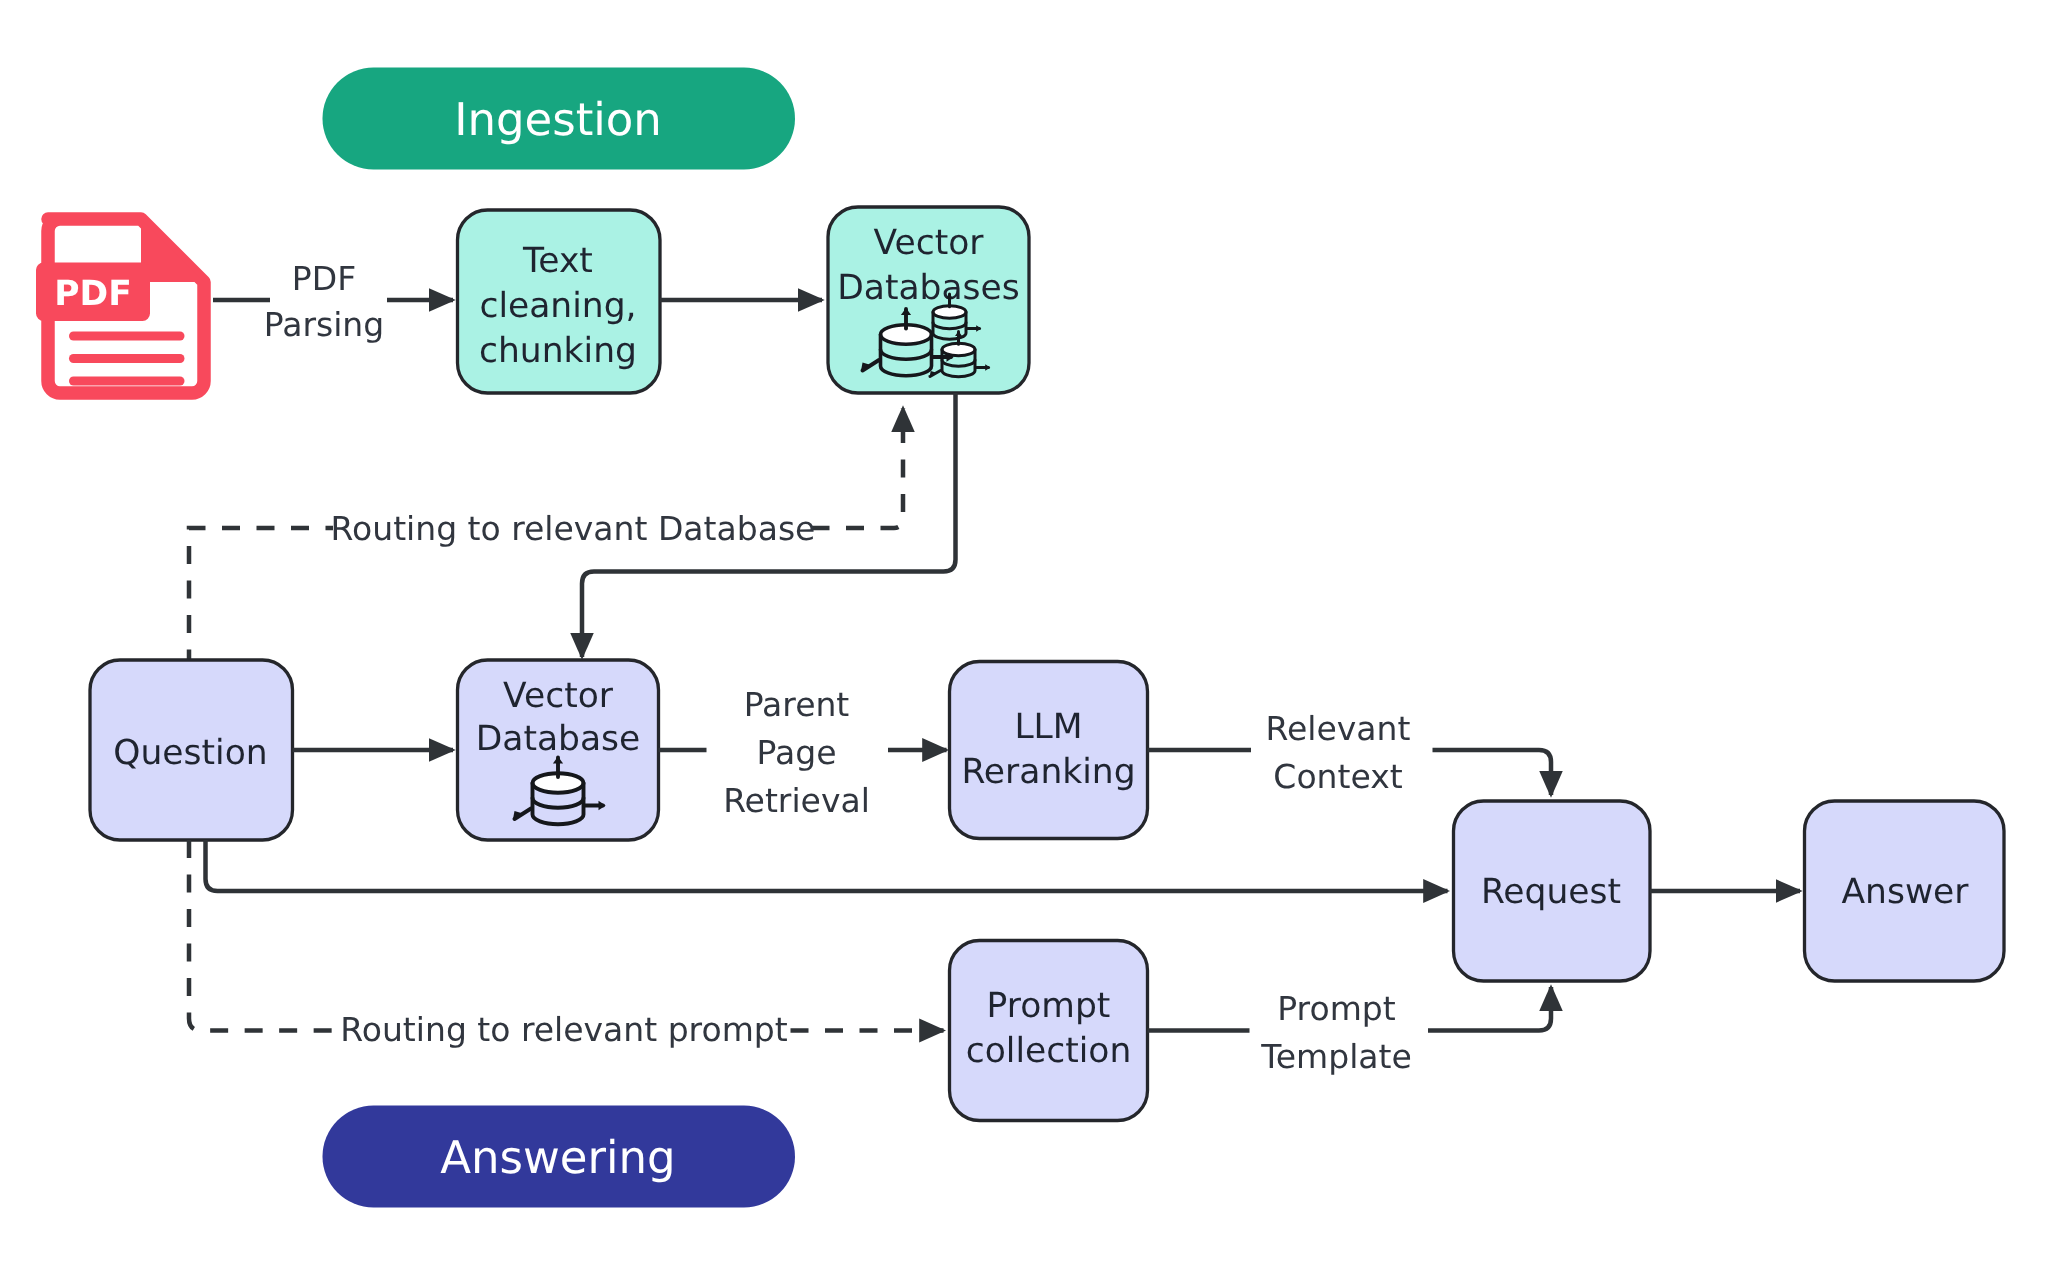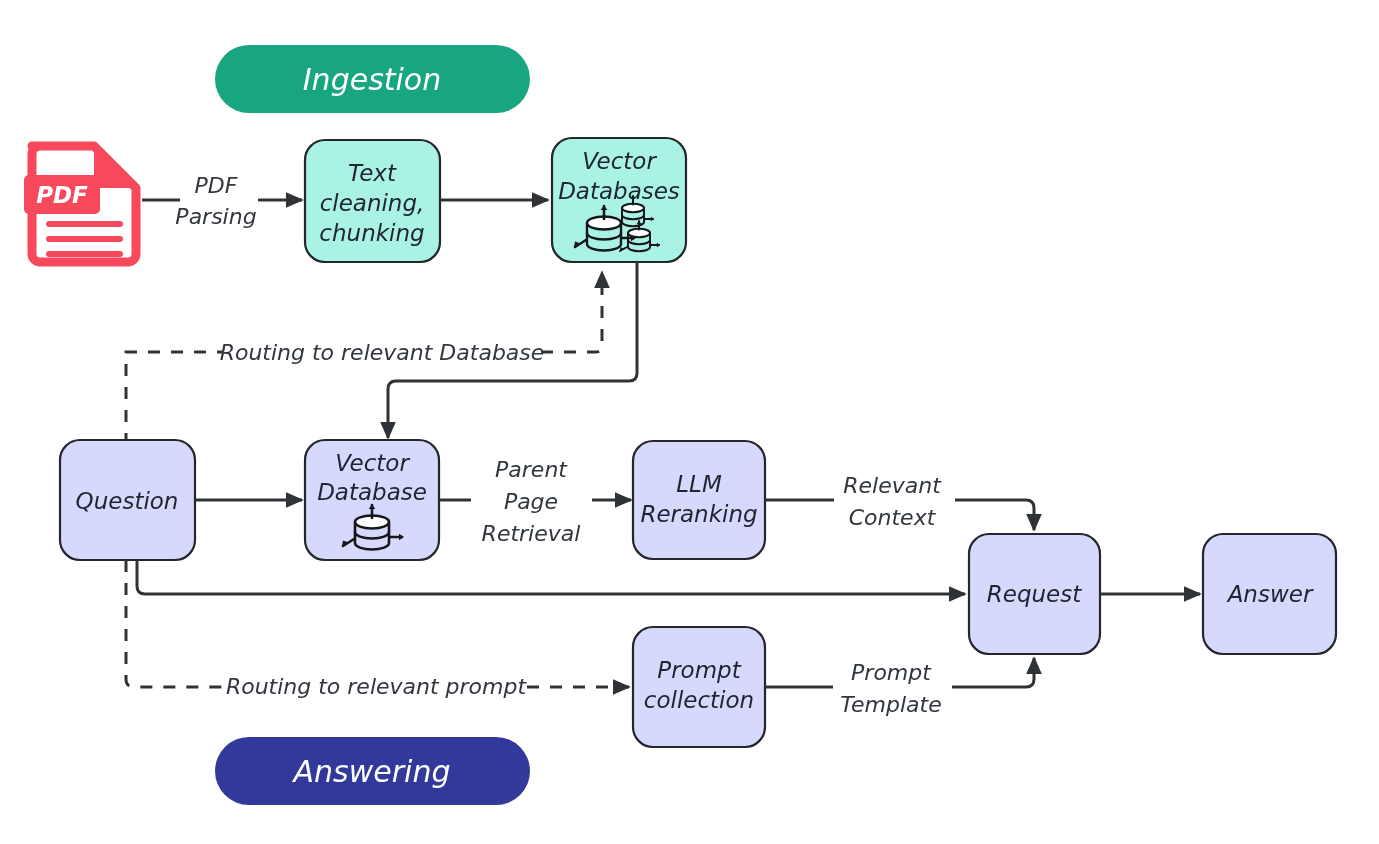--- a/index.html
+++ b/index.html
@@ -1,18 +1,18 @@
 <!DOCTYPE html>
 <html><head>
 <meta charset="utf-8">
 <style>
   html,body{margin:0;padding:0;background:#ffffff;}
   body{width:1379px;height:844px;overflow:hidden;
        font-family:"DejaVu Sans","Liberation Sans",sans-serif;}
-  #stage{position:relative;width:1379px;height:844px;background:#fff;font-style:italic;}
+  #stage{position:relative;width:1379px;height:844px;background:#fff;}
   svg{display:block;}
   .node-text{font-family:"DejaVu Sans","Liberation Sans",sans-serif;
              font-size:23px;fill:#1f2430;}
   .edge-text{font-family:"DejaVu Sans","Liberation Sans",sans-serif;
              font-size:22px;fill:#31363f;}
   .pill-text{font-family:"DejaVu Sans","Liberation Sans",sans-serif;
              font-size:30px;fill:#ffffff;}
   .stroke{stroke:#2f3337;stroke-width:3;fill:none;}
   .box{stroke:#24262b;stroke-width:2.2;}
 </style>

